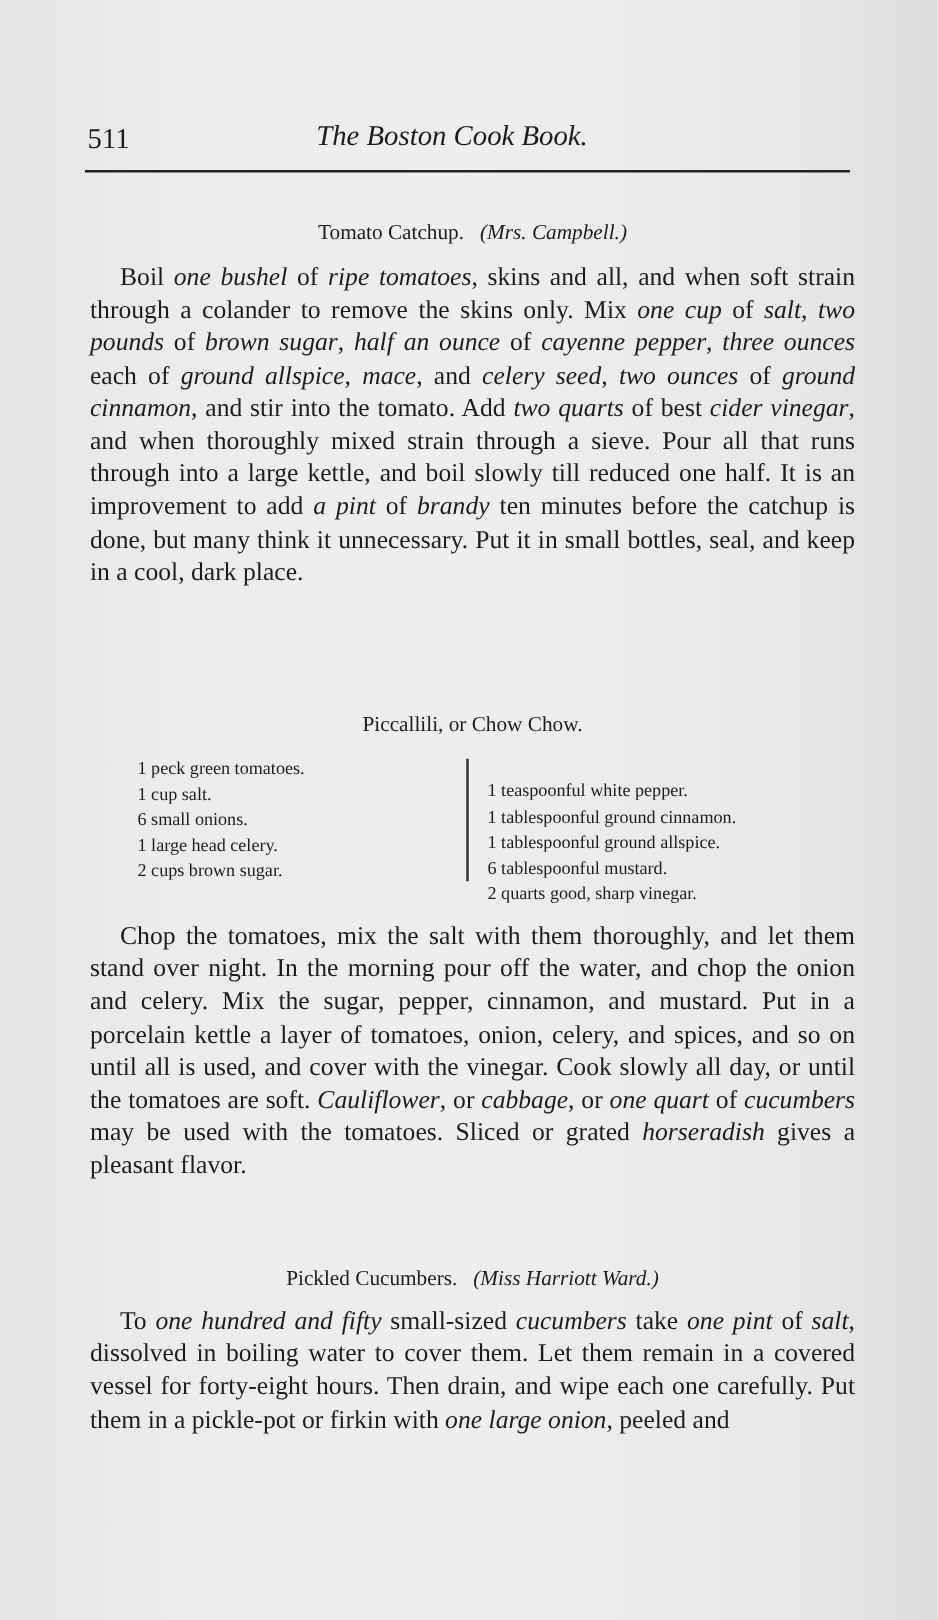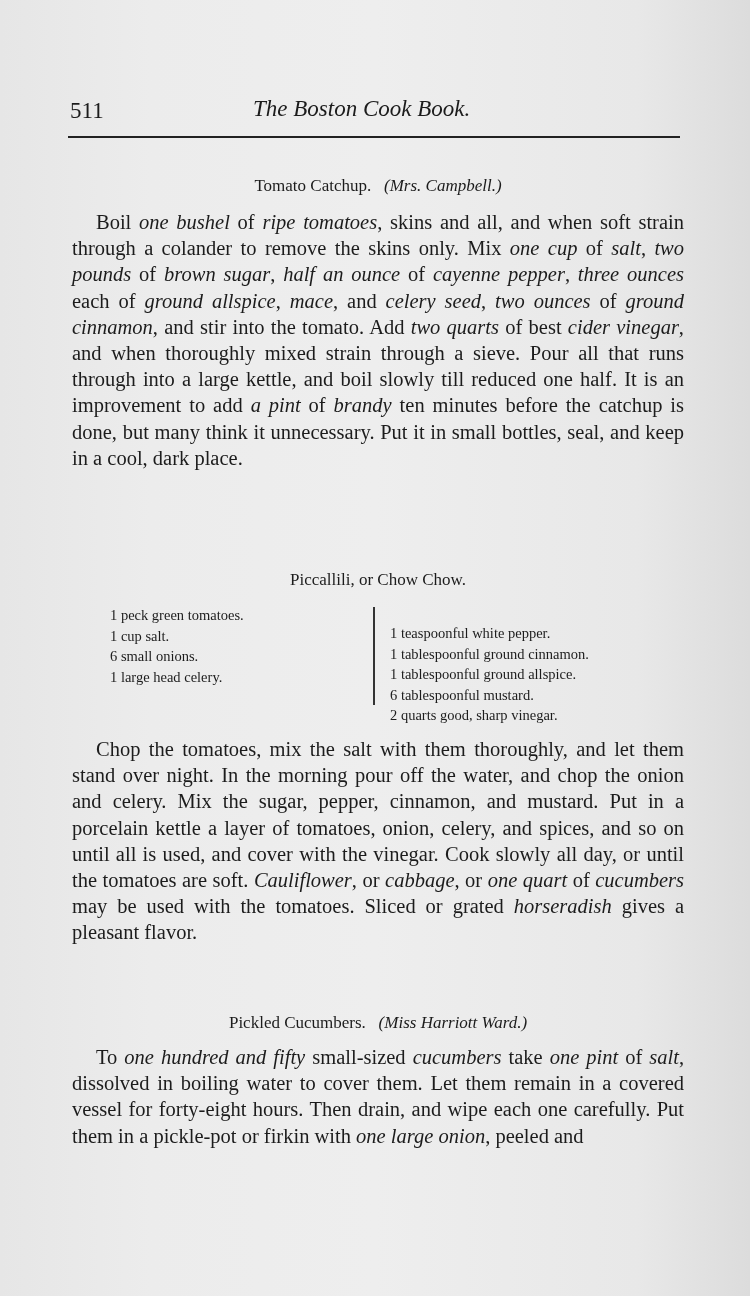--- a/index.html
+++ b/index.html
@@ -48,20 +48,21 @@
   <div class="title" style="top:570px; left:0">
     <span>Piccallili, or Chow Chow.</span>
   </div>
 
   <div class="ingredients" style="top:605px">
     <div class="col-left">
       <div class="ing">1 peck green tomatoes.</div>
       <div class="ing">1 cup salt.</div>
       <div class="ing">6 small onions.</div>
       <div class="ing">1 large head celery.</div>
+      <div class="ing">2 cups brown sugar.</div>
     </div>
     <div class="col-divider"></div>
     <div class="col-right">
       <div class="ing">1 teaspoonful white pepper.</div>
       <div class="ing">1 tablespoonful ground cinnamon.</div>
       <div class="ing">1 tablespoonful ground allspice.</div>
       <div class="ing">6 tablespoonful mustard.</div>
       <div class="ing">2 quarts good, sharp vinegar.</div>
     </div>
   </div>

